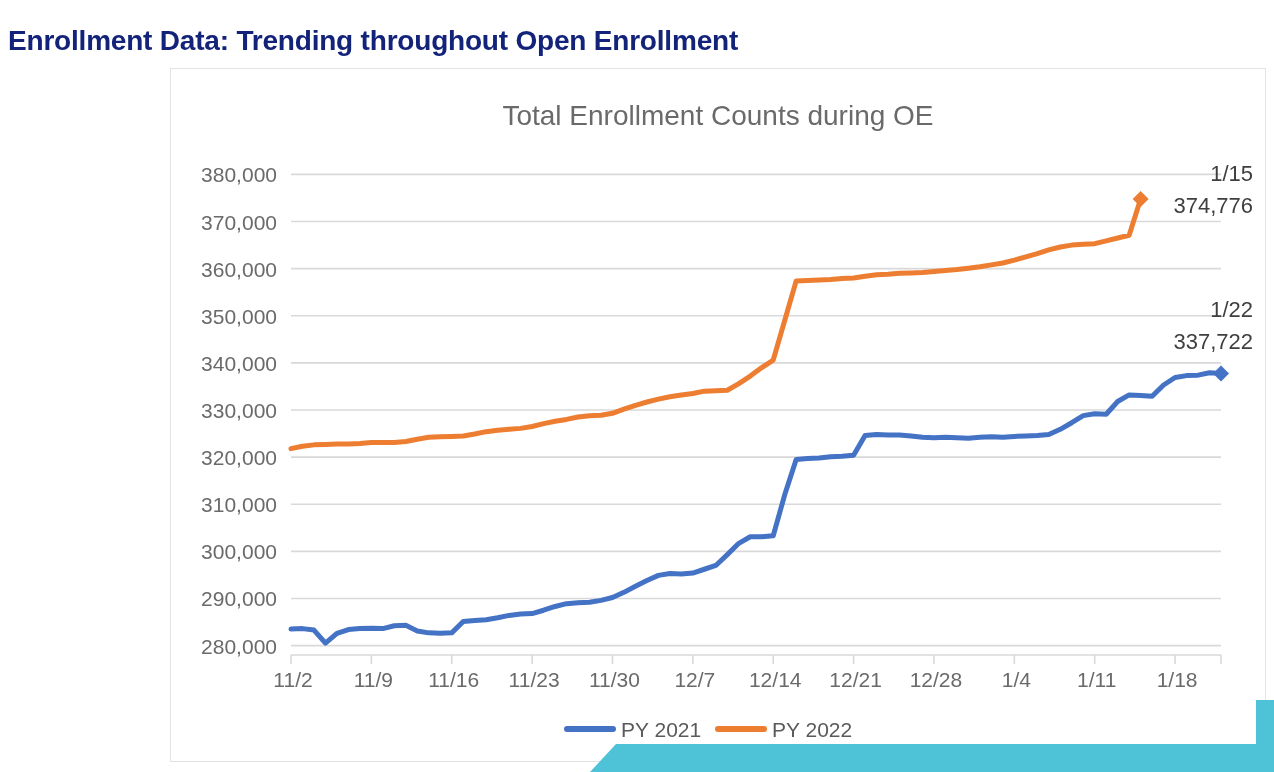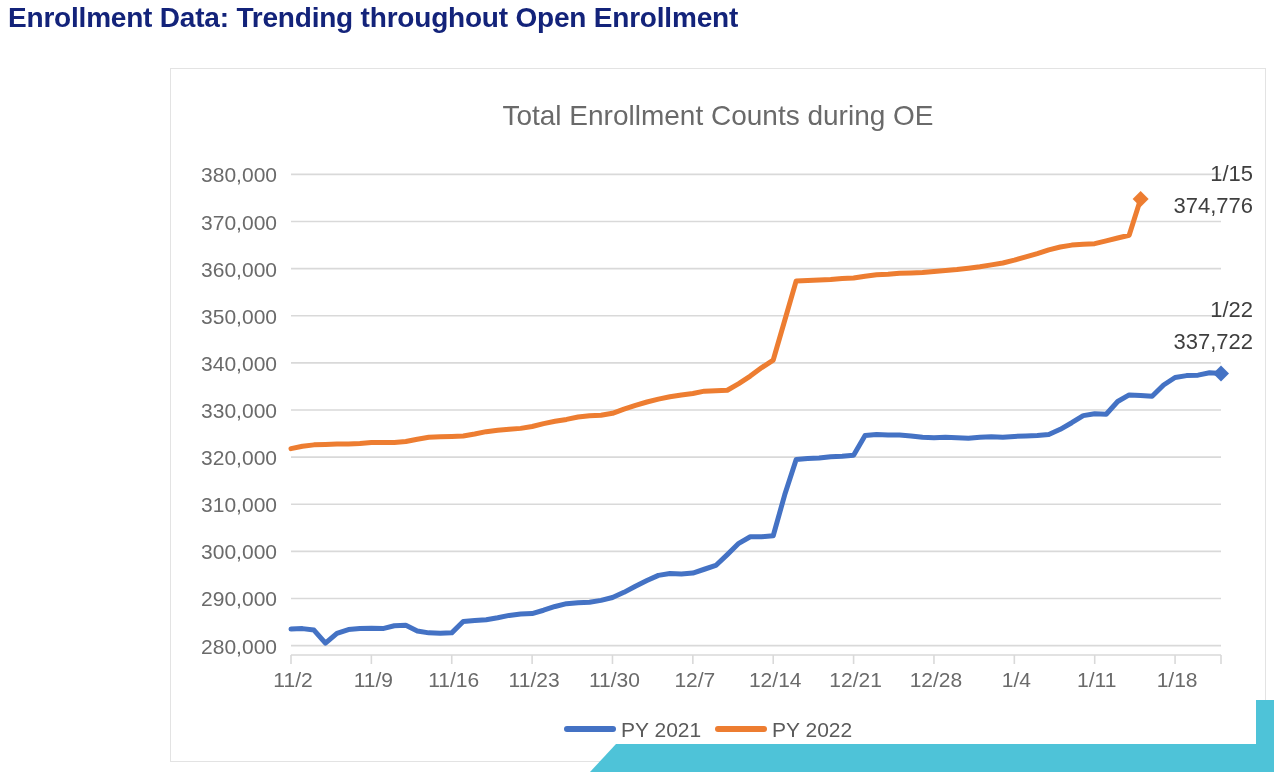--- a/index.html
+++ b/index.html
@@ -12,21 +12,21 @@
     height: 772px;
     position: relative;
     overflow: hidden;
     font-family: "Liberation Sans", sans-serif;
   }
 
   
   .slide-title {
     position: absolute;
     left: 8px;
-    top: 2px;
+    top: 25px;
     font-size: 28px;
     font-weight: bold;
     color: #13237A;
     letter-spacing: -0.2px;
     white-space: nowrap;
     font-family: "Liberation Sans", sans-serif;
   }
 
   
   .chart-frame {

